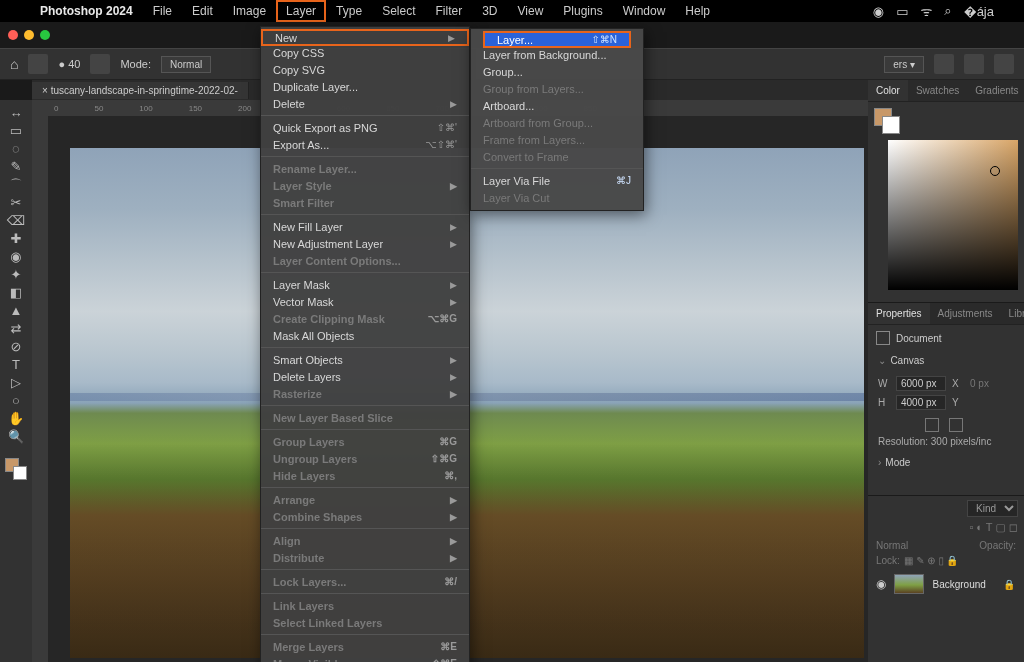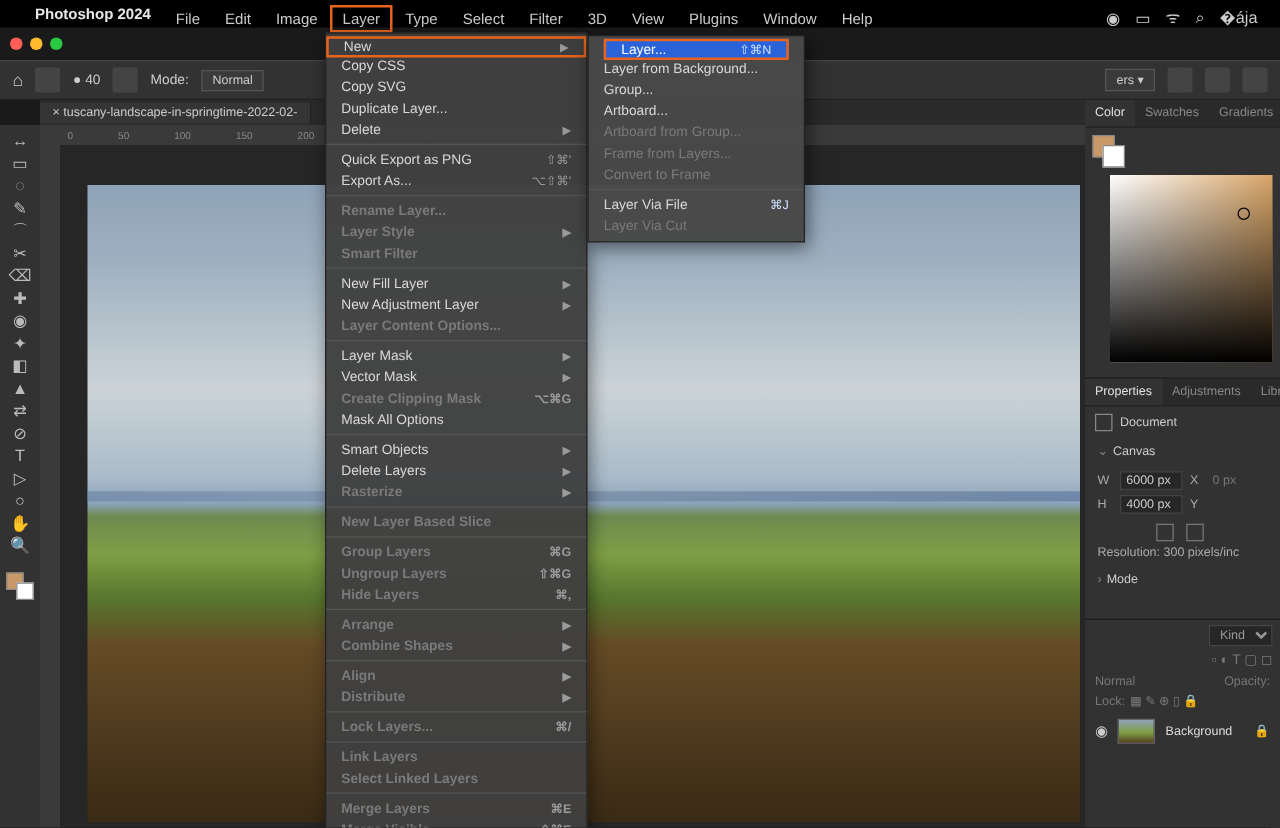--- a/index.html
+++ b/index.html
@@ -1,19 +1,19 @@
 <!DOCTYPE html>
 <html><head>
 <meta charset="utf-8">
 <style>
 * { margin: 0; padding: 0; box-sizing: border-box; font-family: -apple-system, 'Helvetica Neue', Arial, sans-serif; }
 body { background: #1a1a1a; width: 1024px; height: 662px; overflow: hidden; color: #ccc; font-size: 11px; position: relative; }
 
 
-.menubar { height: 22px; background: #000; display: flex; align-items: flex-end; padding: 0 12px; gap: 0; }
+.menubar { height: 22px; background: #000; display: flex; align-items: center; padding: 0 24px; gap: 0; }
 .menubar .apple { font-size: 13px; color: #ccc; margin-right: 6px; }
 .menubar .appname { font-weight: 600; color: #e8e8e8; font-size: 12px; padding: 4px 10px; }
 .menubar .mitem { color: #ccc; font-size: 12px; padding: 4px 10px; cursor: default; }
 .menubar .mitem.hl { border: 2px solid #e8641b; padding: 2px 8px; }
 .menubar .spacer { flex: 1; }
 .menubar .statusicon { color: #ccc; font-size: 13px; margin: 0 6px; }
 
 
 .traffic { position: absolute; top: 30px; left: 8px; display: flex; gap: 6px; }
 .traffic span { width: 10px; height: 10px; border-radius: 50%; display: inline-block; }
@@ -248,21 +248,21 @@
     </div>
     <div class="row">
       <span>Vector Mask</span>
       <span class="arr">▶</span>
     </div>
     <div class="row dis">
       <span>Create Clipping Mask</span>
       <span class="sc">⌥⌘G</span>
     </div>
     <div class="row">
-      <span>Mask All Options</span>
+      <span>Mask All Objects</span>
     </div>
     <div class="sep"></div>
     <div class="row">
       <span>Smart Objects</span>
       <span class="arr">▶</span>
     </div>
     <div class="row">
       <span>Delete Layers</span>
       <span class="arr">▶</span>
     </div>
@@ -331,20 +331,23 @@
 <div class="menu2" id="menu2">
     <div class="row sel">
       <span>Layer...</span>
       <span class="sc">⇧⌘N</span>
     </div>
     <div class="row">
       <span>Layer from Background...</span>
     </div>
     <div class="row">
       <span>Group...</span>
+    </div>
+    <div class="row dis">
+      <span>Group from Layers...</span>
     </div>
     <div class="row">
       <span>Artboard...</span>
     </div>
     <div class="row dis">
       <span>Artboard from Group...</span>
     </div>
     <div class="row dis">
       <span>Frame from Layers...</span>
     </div>

